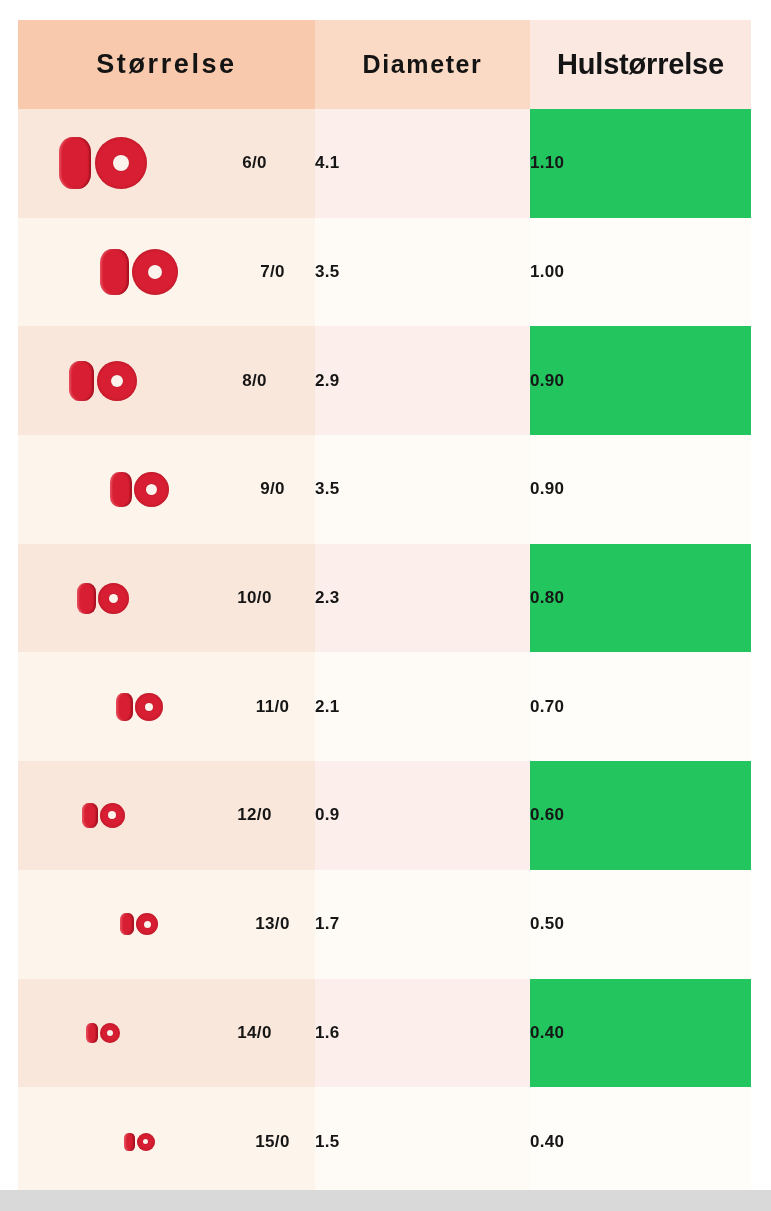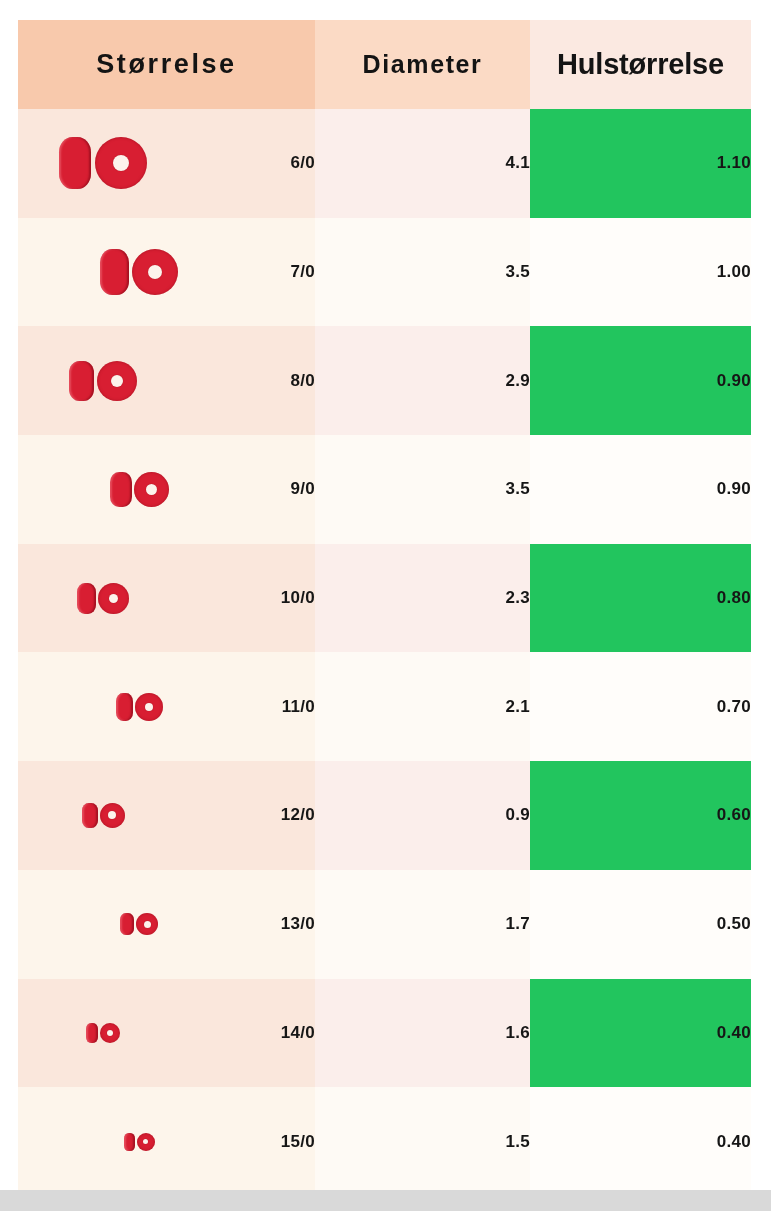--- a/index.html
+++ b/index.html
@@ -105,29 +105,29 @@
     justify-content: center;
     flex: 0 0 170px;
   }
   .bead-pair {
     display: flex;
     align-items: center;
     justify-content: center;
   }
   .size-label {
     flex: 1 1 auto;
-    text-align: right;
+    text-align: center;
     padding-left: 6px;
     font-size: 17px;
     font-weight: 700;
     letter-spacing: 0.3px;
   }
 
   .num-cell {
-    text-align: right;
+    text-align: left;
     font-size: 17px;
     font-weight: 700;
     letter-spacing: 0.3px;
   }
 
   
   .bead-side {
     background: #d81e32;
     border-radius: 42% / 30%;
     box-shadow: inset -2px 0 2px rgba(120,8,20,0.55),

